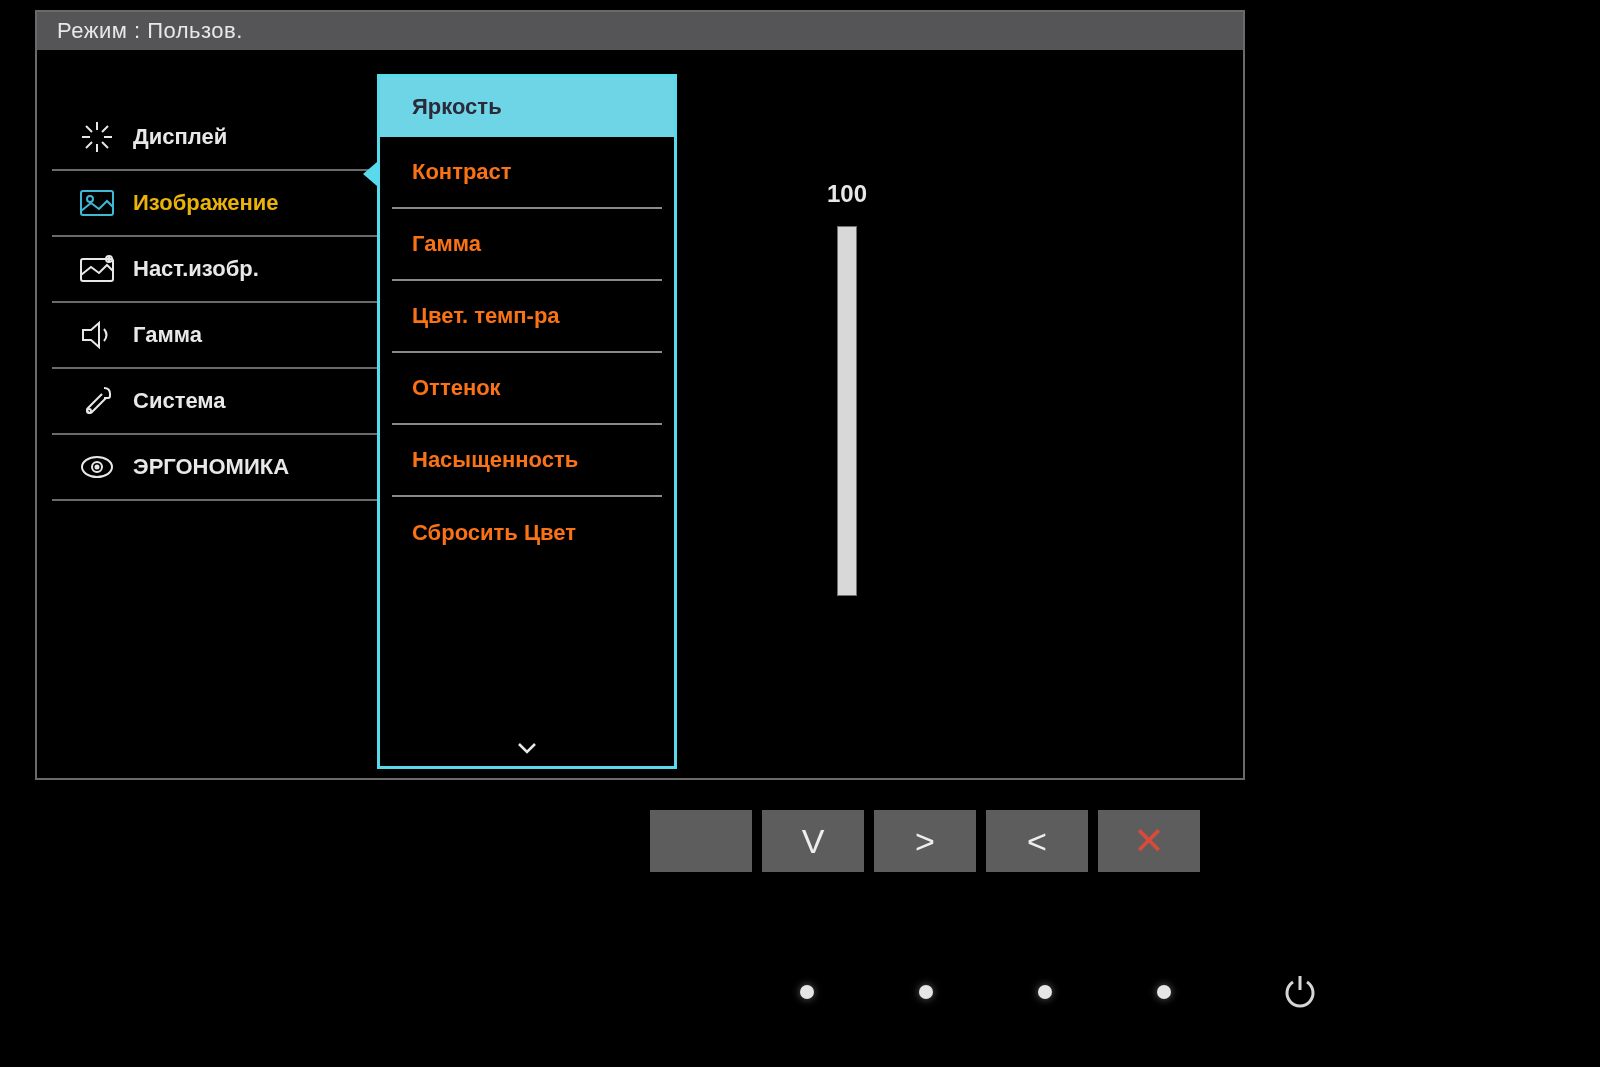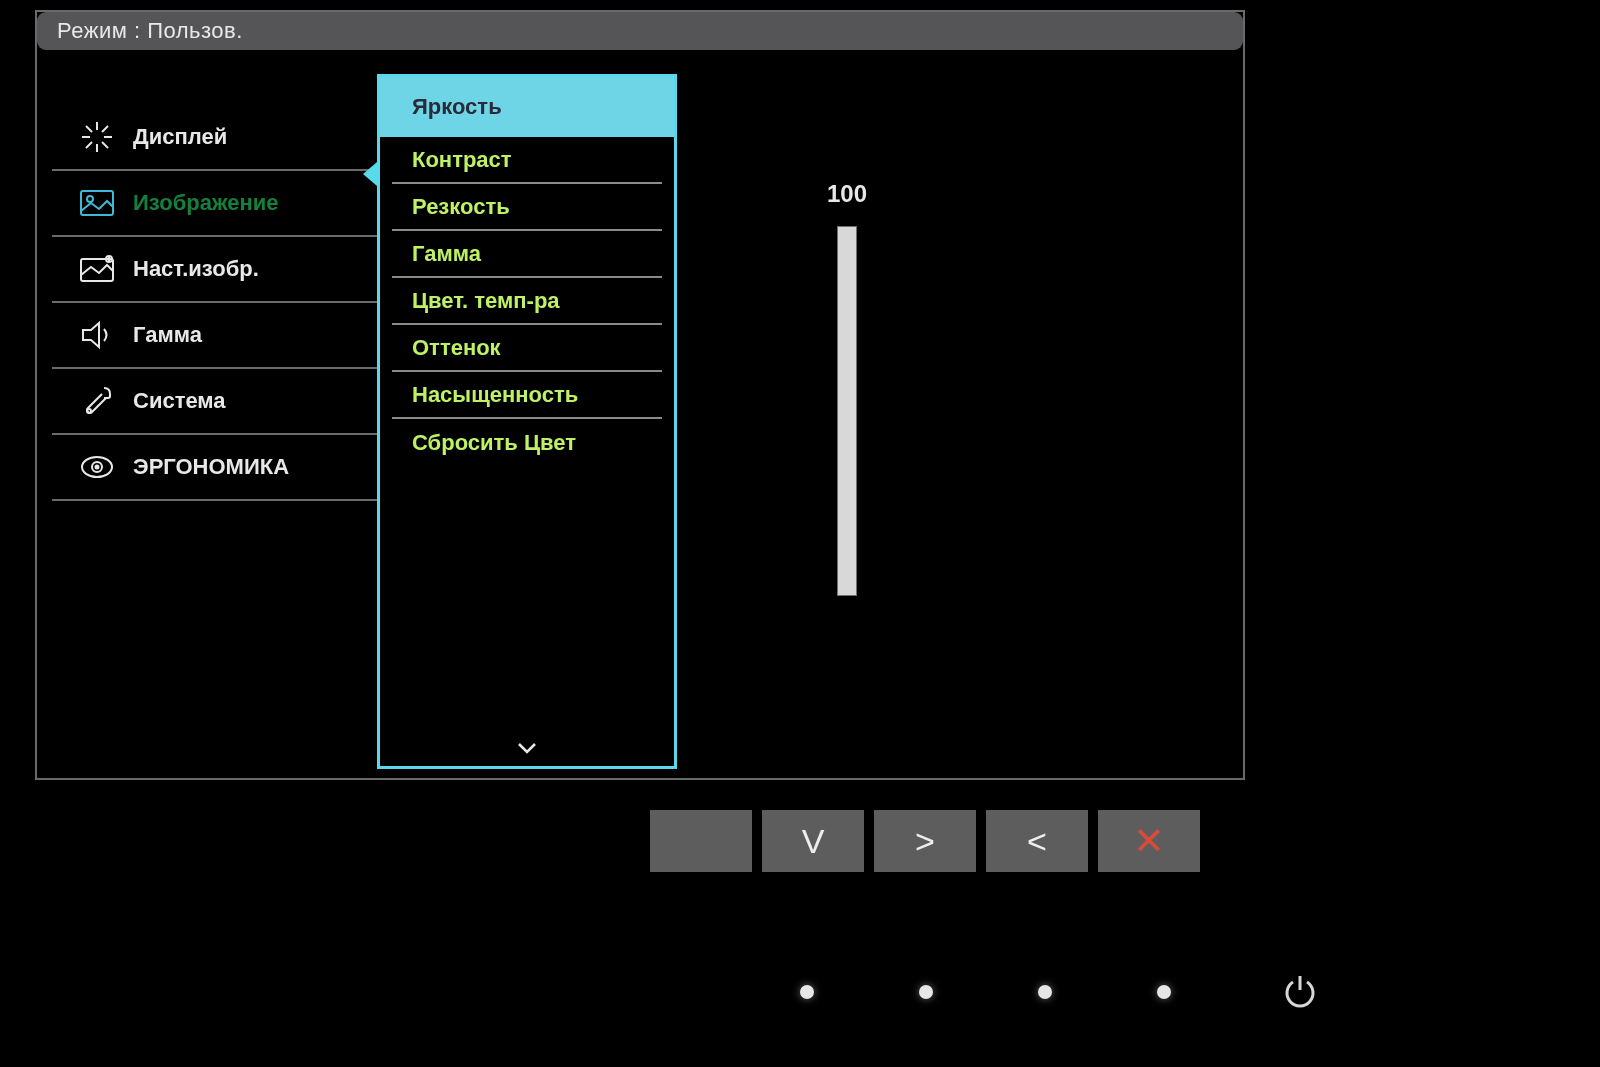--- a/index.html
+++ b/index.html
@@ -15,21 +15,20 @@
     border: 2px solid #6a6a6a;
   }
   
   .osd-header {
     height: 38px;
     background: #555558;
     color: #e8e8e8;
     font-size: 22px;
     padding: 6px 20px;
     letter-spacing: 0.5px;
-    border-radius: 9px;
   }
   
   .osd-body {
     display: flex;
     height: calc(100% - 38px);
     font-weight: bold;
   }
   
   .sidebar {
     width: 340px;
@@ -49,41 +48,41 @@
     margin-right: 0px;
   }
   .sidebar-item .icon {
     width: 40px;
     height: 36px;
     display: flex;
     align-items: center;
     justify-content: center;
     margin-right: 16px;
   }
-  .sidebar-item.active { color: #15803d; }
+  .sidebar-item.active { color: #eab308; }
   .sidebar-item.active .icon svg { stroke: #3fb9d6; }
   .sidebar-item .icon svg { stroke: #e8e8e8; }
   
   .submenu-col {
     position: relative;
     width: 300px;
     margin-top: 24px;
     margin-bottom: 20px;
   }
   .submenu-box {
     border: 3px solid #58d9ec;
     height: 695px;
     position: relative;
   }
   .submenu-item {
-    height: 47px;
+    height: 72px;
     display: flex;
     align-items: center;
     padding: 8px 20px;
-    color: #bef264;
+    color: #f97316;
     font-size: 22px;
     border-bottom: 2px solid #8a8a8a;
     margin: 0 12px;
     cursor: pointer;
   }
   .submenu-item:first-child { margin-top: 0; }
   .submenu-item.selected {
     background: #6ed5e6;
     color: #2a2a3a;
     margin: 0;
@@ -266,23 +265,20 @@
     <div class="submenu-col">
       <div class="pointer-tri"></div>
       <div class="submenu-box">
         <div class="submenu-item selected">
           <span>Яркость</span>
         </div>
         <div class="submenu-item">
           <span>Контраст</span>
         </div>
         <div class="submenu-item">
-          <span>Резкость</span>
-        </div>
-        <div class="submenu-item">
           <span>Гамма</span>
         </div>
         <div class="submenu-item">
           <span>Цвет. темп-ра</span>
         </div>
         <div class="submenu-item">
           <span>Оттенок</span>
         </div>
         <div class="submenu-item">
           <span>Насыщенность</span>

